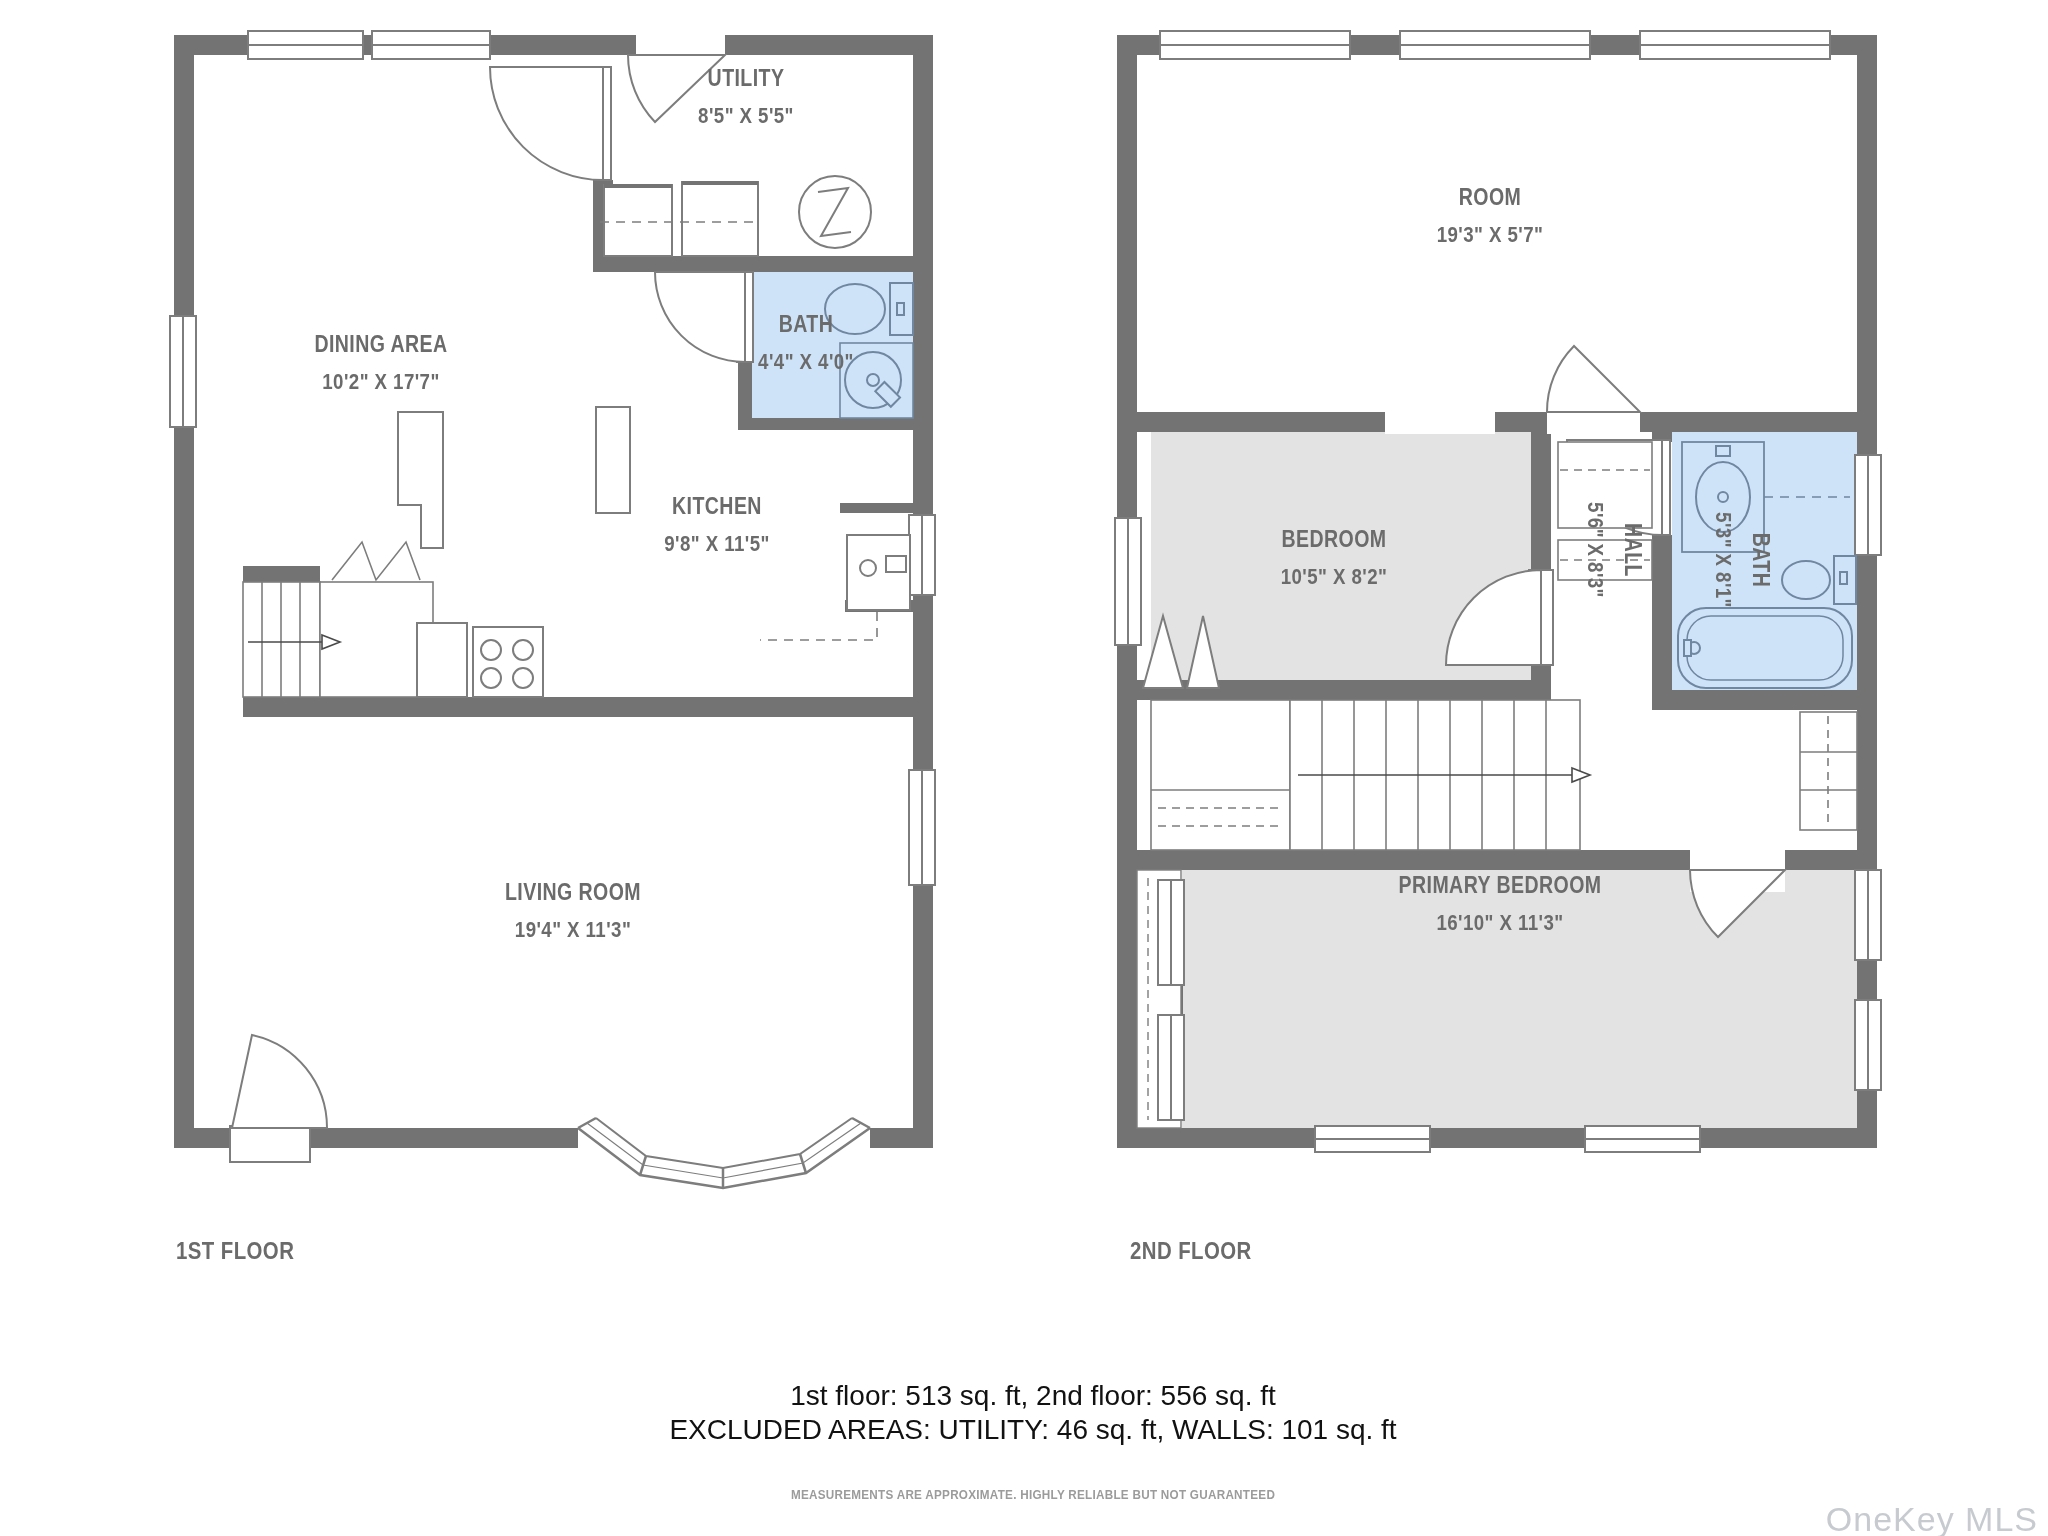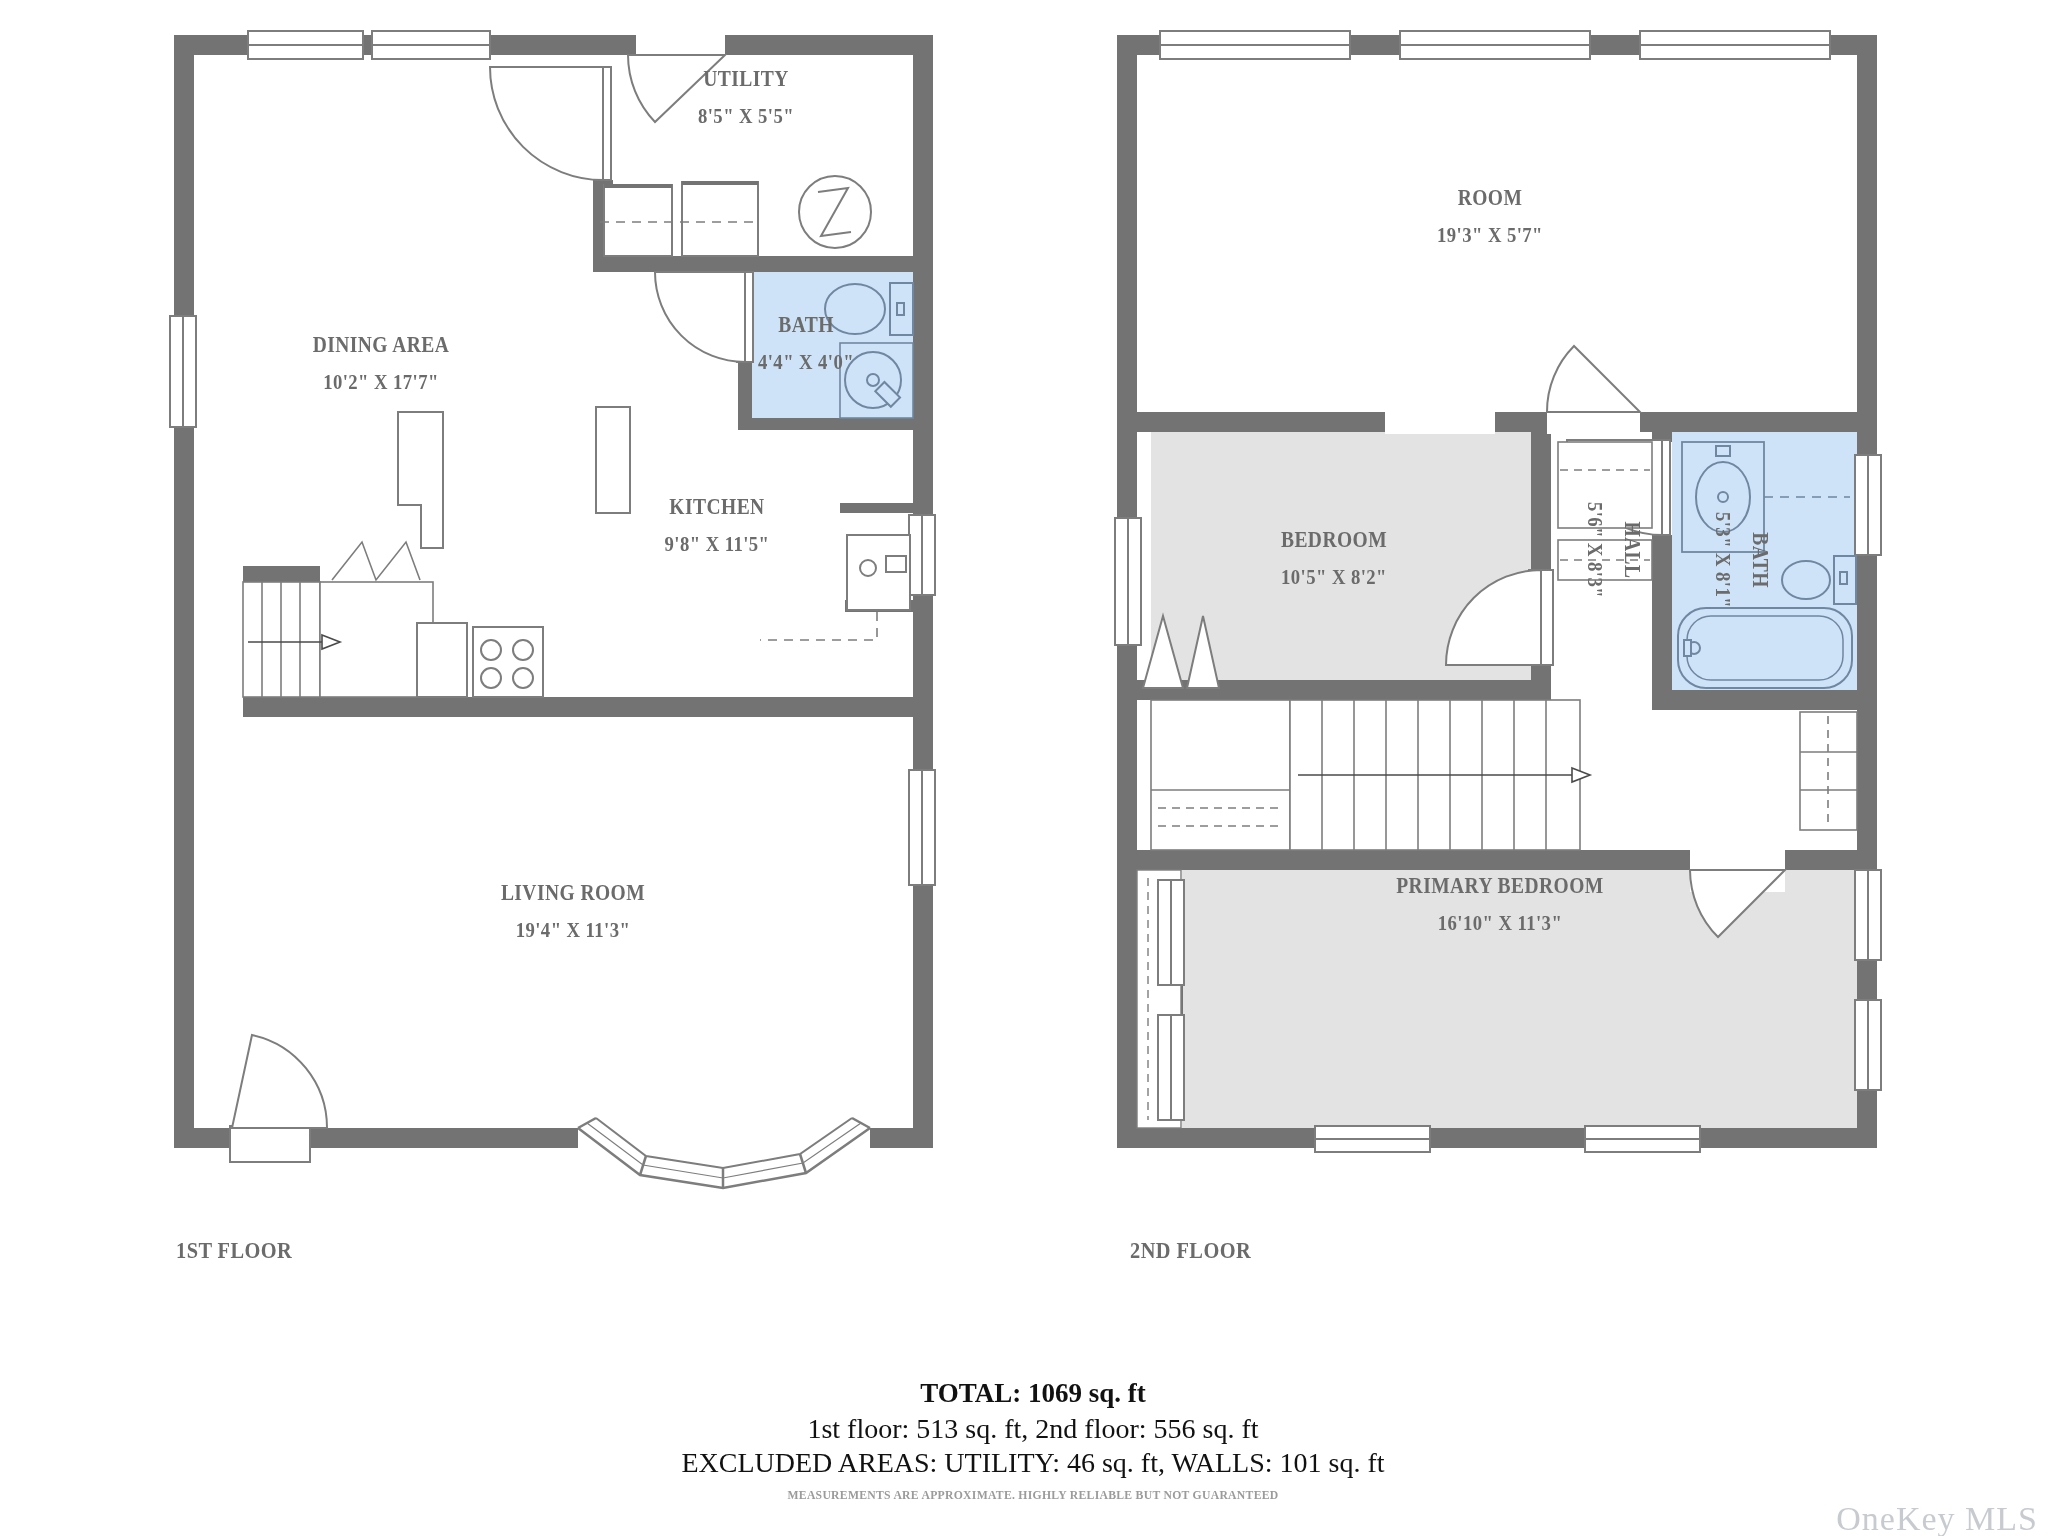--- a/index.html
+++ b/index.html
@@ -1,17 +1,17 @@
 <!DOCTYPE html>
 <html><head>
 <meta charset="utf-8">
 <style>
   html,body{margin:0;padding:0;background:#fff;}
   .canvas{position:relative;width:2048px;height:1536px;background:#ffffff;overflow:hidden;
-          font-family:Liberation Serif, serif;}
+          font-family:Liberation Sans, sans-serif;}
   svg.plan{position:absolute;left:0;top:0;}
   .room-label{position:absolute;text-align:center;color:#6b6b6b;font-weight:bold;
               transform:translate(-50%,-50%) scaleX(0.85);white-space:nowrap;line-height:37px;}
   .room-label .nm{font-size:23px;letter-spacing:.5px;}
   .room-label .dm{font-size:22px;letter-spacing:.5px;}
   .room-label.vert{transform:translate(-50%,-50%) rotate(90deg) scaleX(0.85);}
   .floor-label{position:absolute;color:#6b6b6b;font-weight:bold;font-size:24px;letter-spacing:.5px;
                transform:scaleX(0.85);transform-origin:left center;white-space:nowrap;}
   .summary{position:absolute;left:1033px;top:1378px;transform:translateX(-50%);text-align:center;color:#111;}
   .summary .total{font-size:27px;font-weight:bold;margin:0 0 4px 0;}
@@ -282,20 +282,19 @@
 </div>
 <div class="room-label" style="left:1500px;top:904px">
   <div class="nm">PRIMARY BEDROOM</div>
   <div class="dm">16'10" X 11'3"</div>
 </div>
 
 <div class="floor-label" style="left:176px;top:1237px">1ST FLOOR</div>
 <div class="floor-label" style="left:1130px;top:1237px">2ND FLOOR</div>
 
 <div class="summary">
-  <div class="total">TOTAL: 1069 sq. ft</div>
   <div class="line">1st floor: 513 sq. ft, 2nd floor: 556 sq. ft</div>
   <div class="line">EXCLUDED AREAS: UTILITY: 46 sq. ft, WALLS: 101 sq. ft</div>
 </div>
 <div class="disclaimer">MEASUREMENTS ARE APPROXIMATE. HIGHLY RELIABLE BUT NOT GUARANTEED</div>
 <div class="watermark">OneKey MLS</div>
 
 </div>
 
 </body></html>

